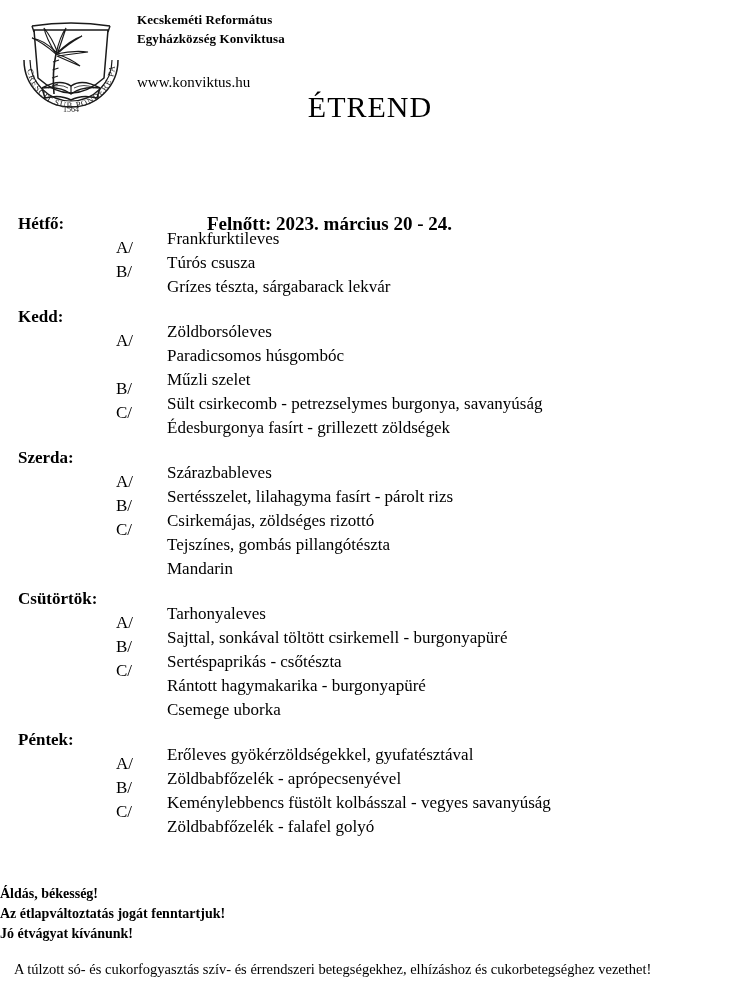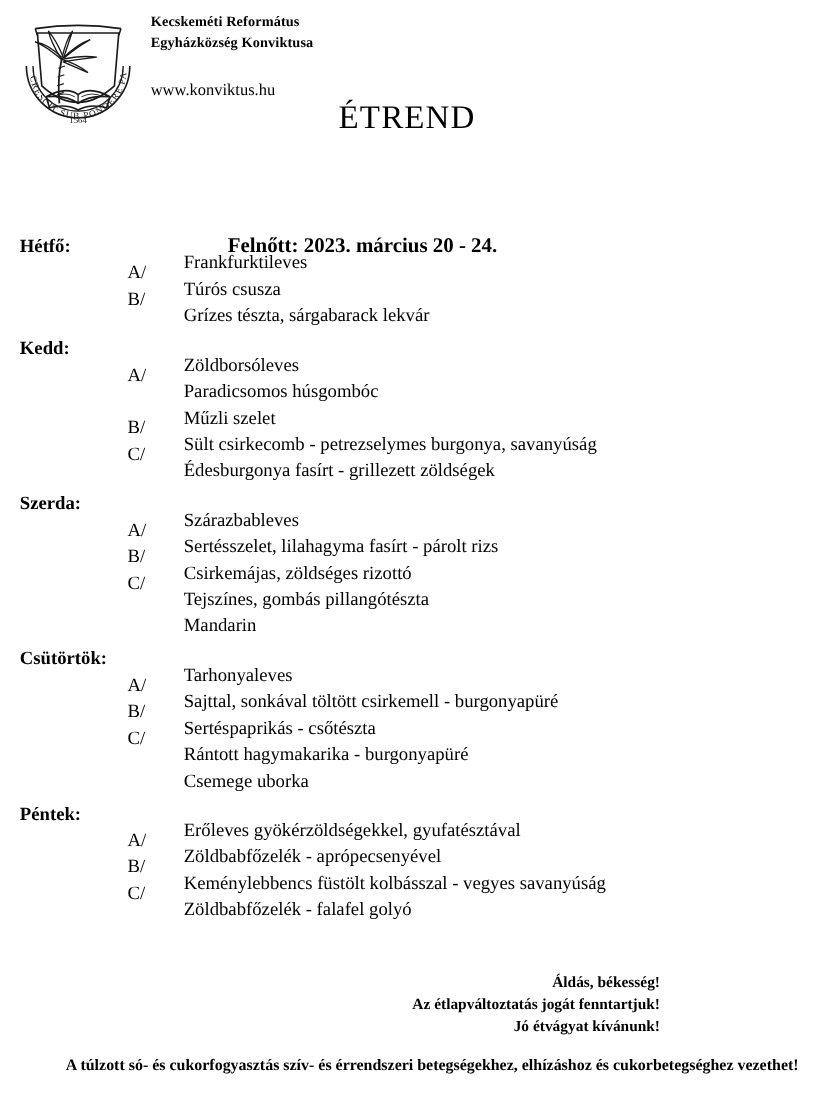--- a/index.html
+++ b/index.html
@@ -112,35 +112,35 @@
     font-weight: normal;
     margin-top: 15px;
   }
 
   
   .footer {
     position: absolute;
     left: 0;
     top: 884px;
     width: 600px;
-    text-align: right;
+    text-align: left;
   }
   .footer-line {
     font-size: 14px;
     font-weight: bold;
     line-height: 20px;
   }
   .warning {
     position: absolute;
     left: 0;
     top: 958px;
     width: 740px;
-    text-align: right;
+    text-align: left;
     font-size: 14.5px;
-    font-weight: bold;
+    font-weight: normal;
     line-height: 22px;
     padding: 0 14px;
     box-sizing: border-box;
   }
 </style>
 </head>
 <body>
 
 <div class="header">
 

